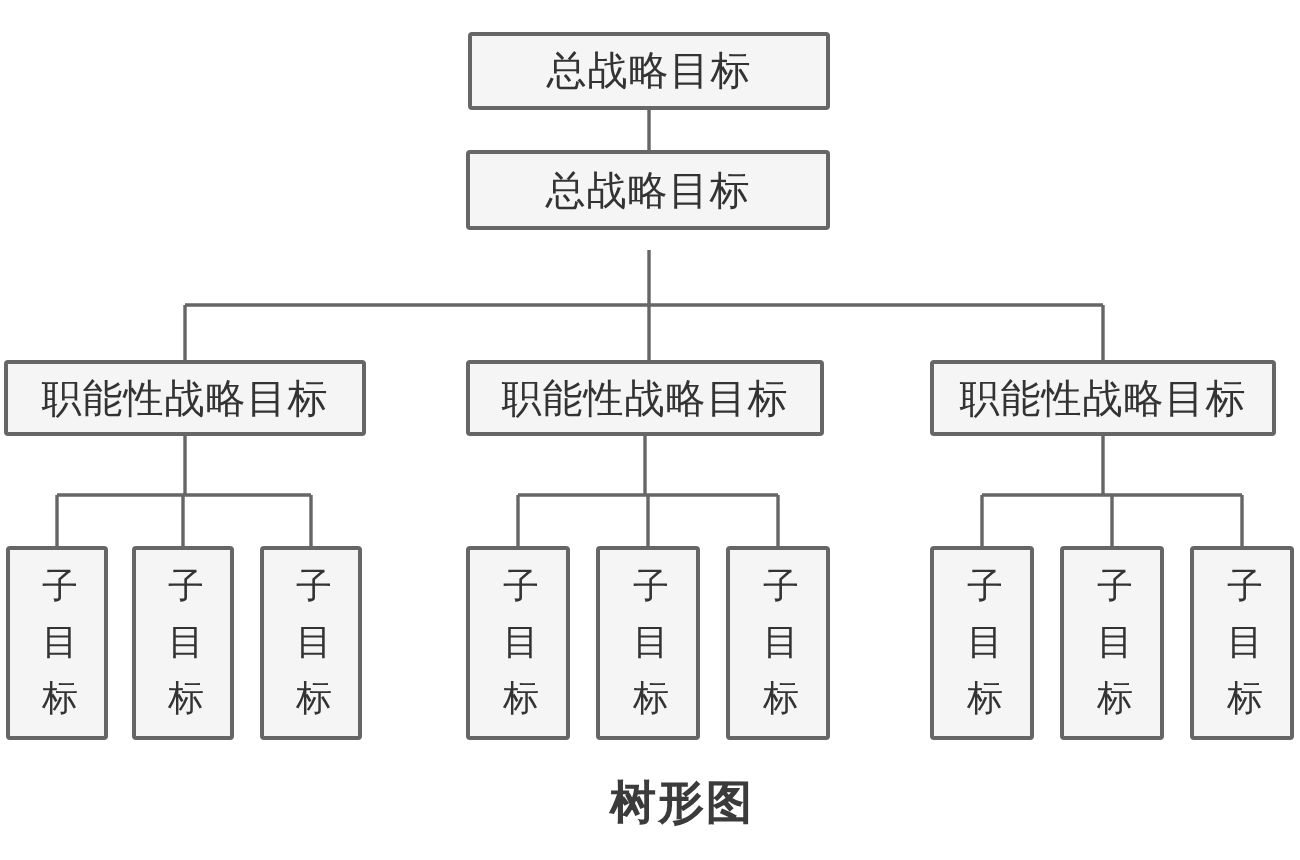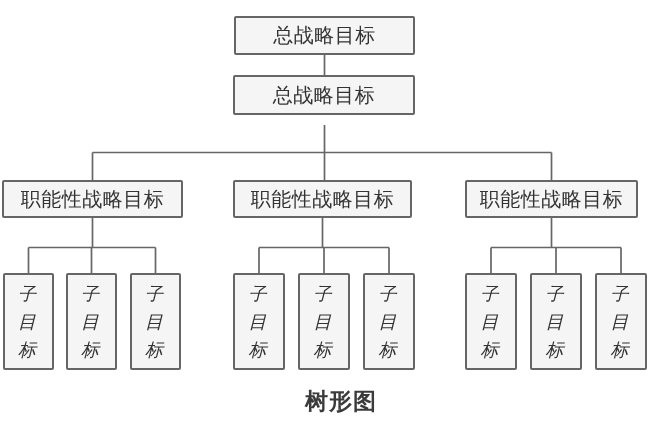--- a/index.html
+++ b/index.html
@@ -29,22 +29,21 @@
   .hnode {
     font-size: 20px;
     letter-spacing: 0.5px;
     white-space: nowrap;
   }
   .vnode .vtext {
     width: 21px;
     font-size: 18px;
     line-height: 28px;
     word-break: break-all;
-    text-align: left;
-    font-style: italic;
+    text-align: right;
   }
   .caption {
     position: absolute;
     left: 16px; top: 386px;
     width: 650px;
     text-align: center;
     font-size: 23px;
     font-weight: bold;
     color: #3b3b3b;
     letter-spacing: 1px;

